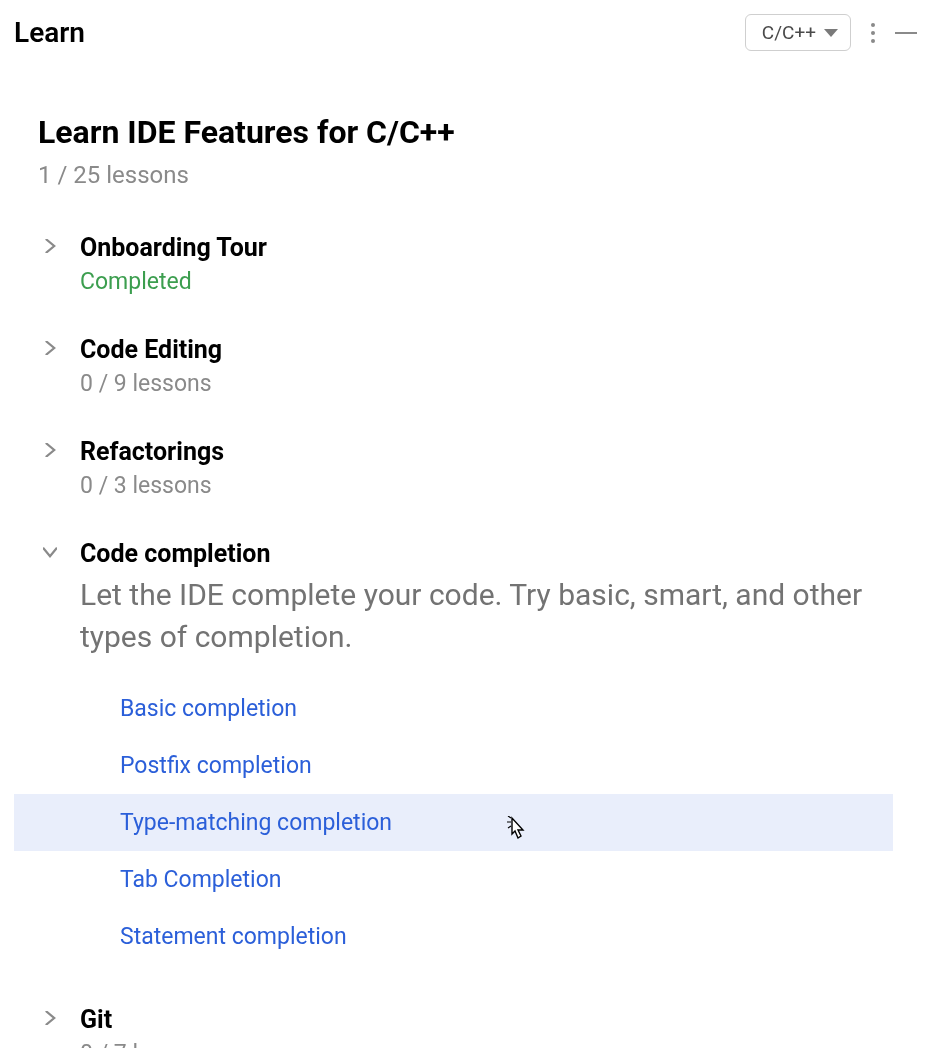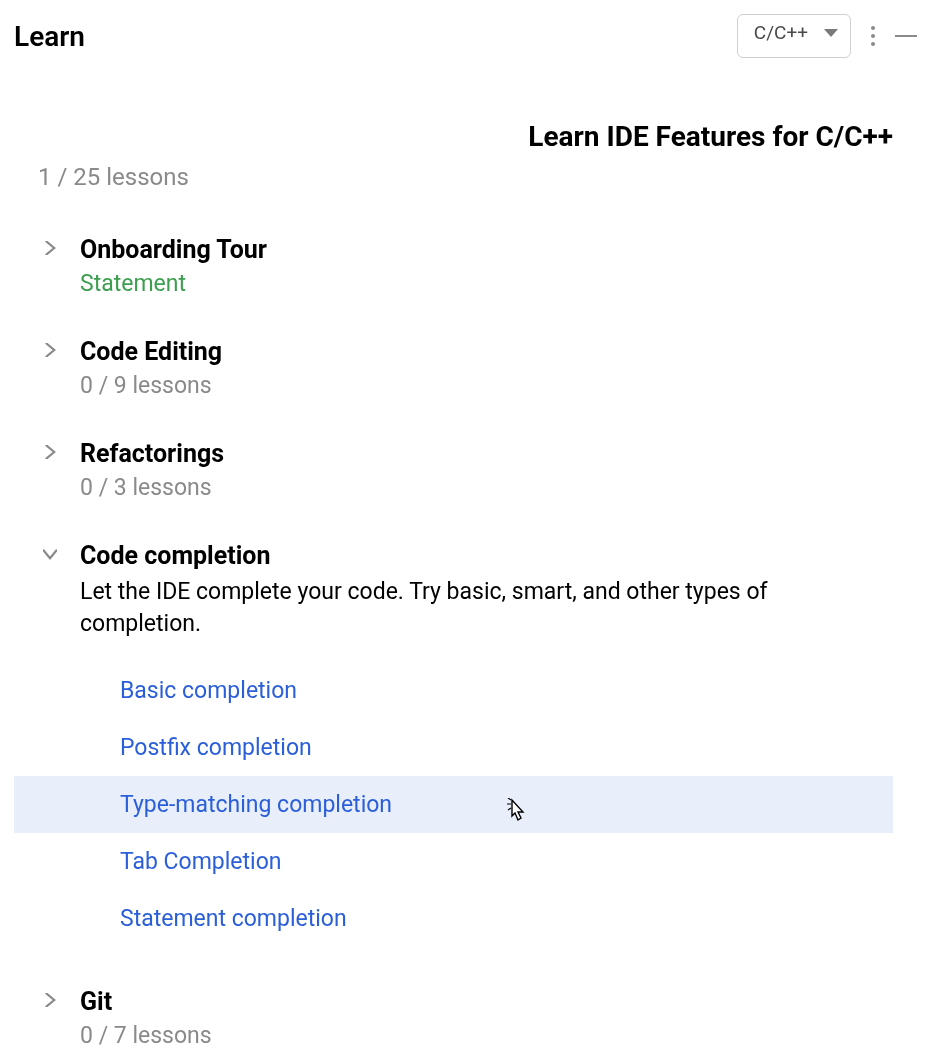--- a/index.html
+++ b/index.html
@@ -23,24 +23,24 @@
       color: #000;
     }
     .header-right {
       display: flex;
       align-items: center;
       gap: 16px;
     }
     .lang-selector {
       border: 1px solid #cfcfcf;
       border-radius: 6px;
-      padding: 6px 12px 13px 16px;
+      padding: 6px 12px 6px 16px;
       display: flex;
       align-items: center;
-      gap: 16px;
+      gap: 8px;
       font-size: 19px;
       color: #4a4a4a;
       cursor: pointer;
       background: #fff;
     }
     .dropdown-triangle {
       width: 0; height: 0;
       border-left: 7px solid transparent;
       border-right: 7px solid transparent;
       border-top: 8px solid #7a7a7a;
@@ -58,25 +58,24 @@
     .minimize {
       width: 22px;
       border-top: 2px solid #8a8a8a;
       margin-top: 0;
       cursor: pointer;
     }
     .content {
       padding: 48px 38px 0 38px;
     }
     .main-title {
-      font-size: 28px;
+      font-size: 32px;
       font-weight: 700;
       color: #000;
       margin-bottom: 10px;
-      text-align: right;
     }
     .progress-text {
       font-size: 24px;
       color: #8a8a8a;
       margin-bottom: 44px;
     }
     .section {
       margin-bottom: 40px;
     }
     .section-header {
@@ -100,22 +99,22 @@
       margin-bottom: 6px;
     }
     .section-sub {
       font-size: 23px;
       color: #8a8a8a;
     }
     .section-sub.completed {
       color: #3c9e4f;
     }
     .section-desc {
-      font-size: 23px;
-      color: #000000;
+      font-size: 30px;
+      color: #737373;
       margin-top: 6px;
       margin-bottom: 22px;
       line-height: 1.4;
     }
     .lessons {
       display: flex;
       flex-direction: column;
     }
     .lesson {
       font-size: 23px;
@@ -161,21 +160,21 @@
 
   <div class="section">
     <div class="section-header">
       <div class="chevron">
         <svg viewBox="0 0 10 10">
             <path d="M2 0 L8 5 L2 10" fill="none" stroke="#8a8a8a" stroke-width="1.6"></path>
           </svg>
       </div>
       <div class="section-body">
         <div class="section-title">Onboarding Tour</div>
-        <div class="section-sub completed">Statement</div>
+        <div class="section-sub completed">Completed</div>
       </div>
     </div>
   </div>
 
   <div class="section">
     <div class="section-header">
       <div class="chevron">
         <svg viewBox="0 0 10 10">
             <path d="M2 0 L8 5 L2 10" fill="none" stroke="#8a8a8a" stroke-width="1.6"></path>
           </svg>

